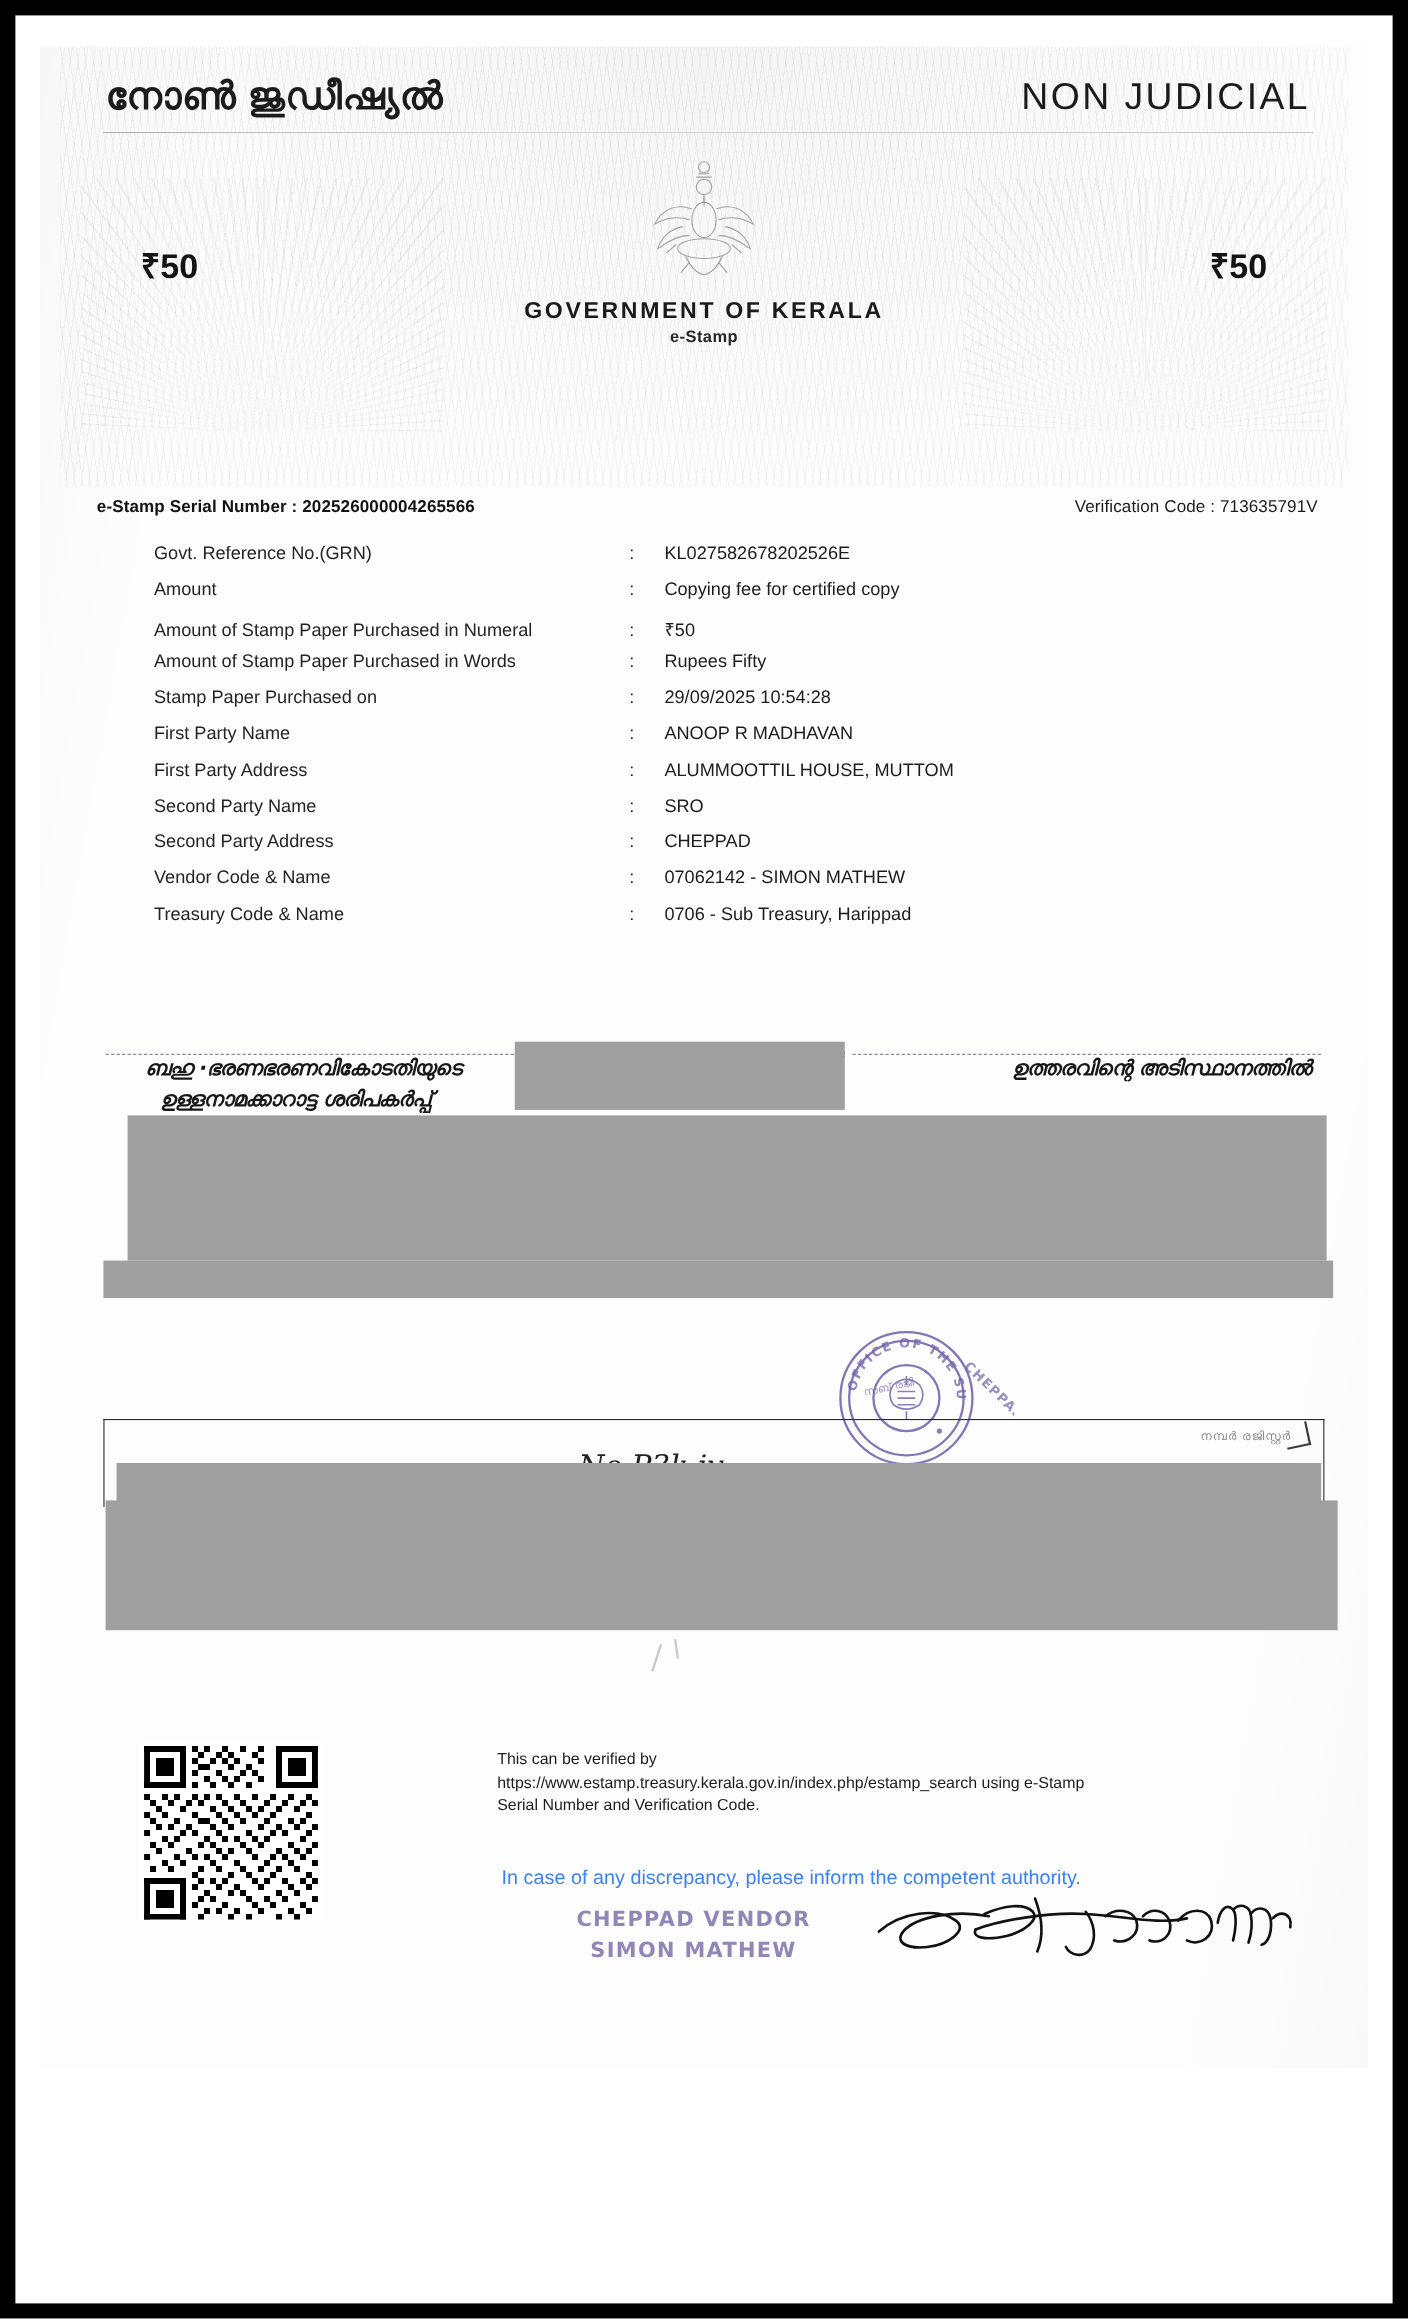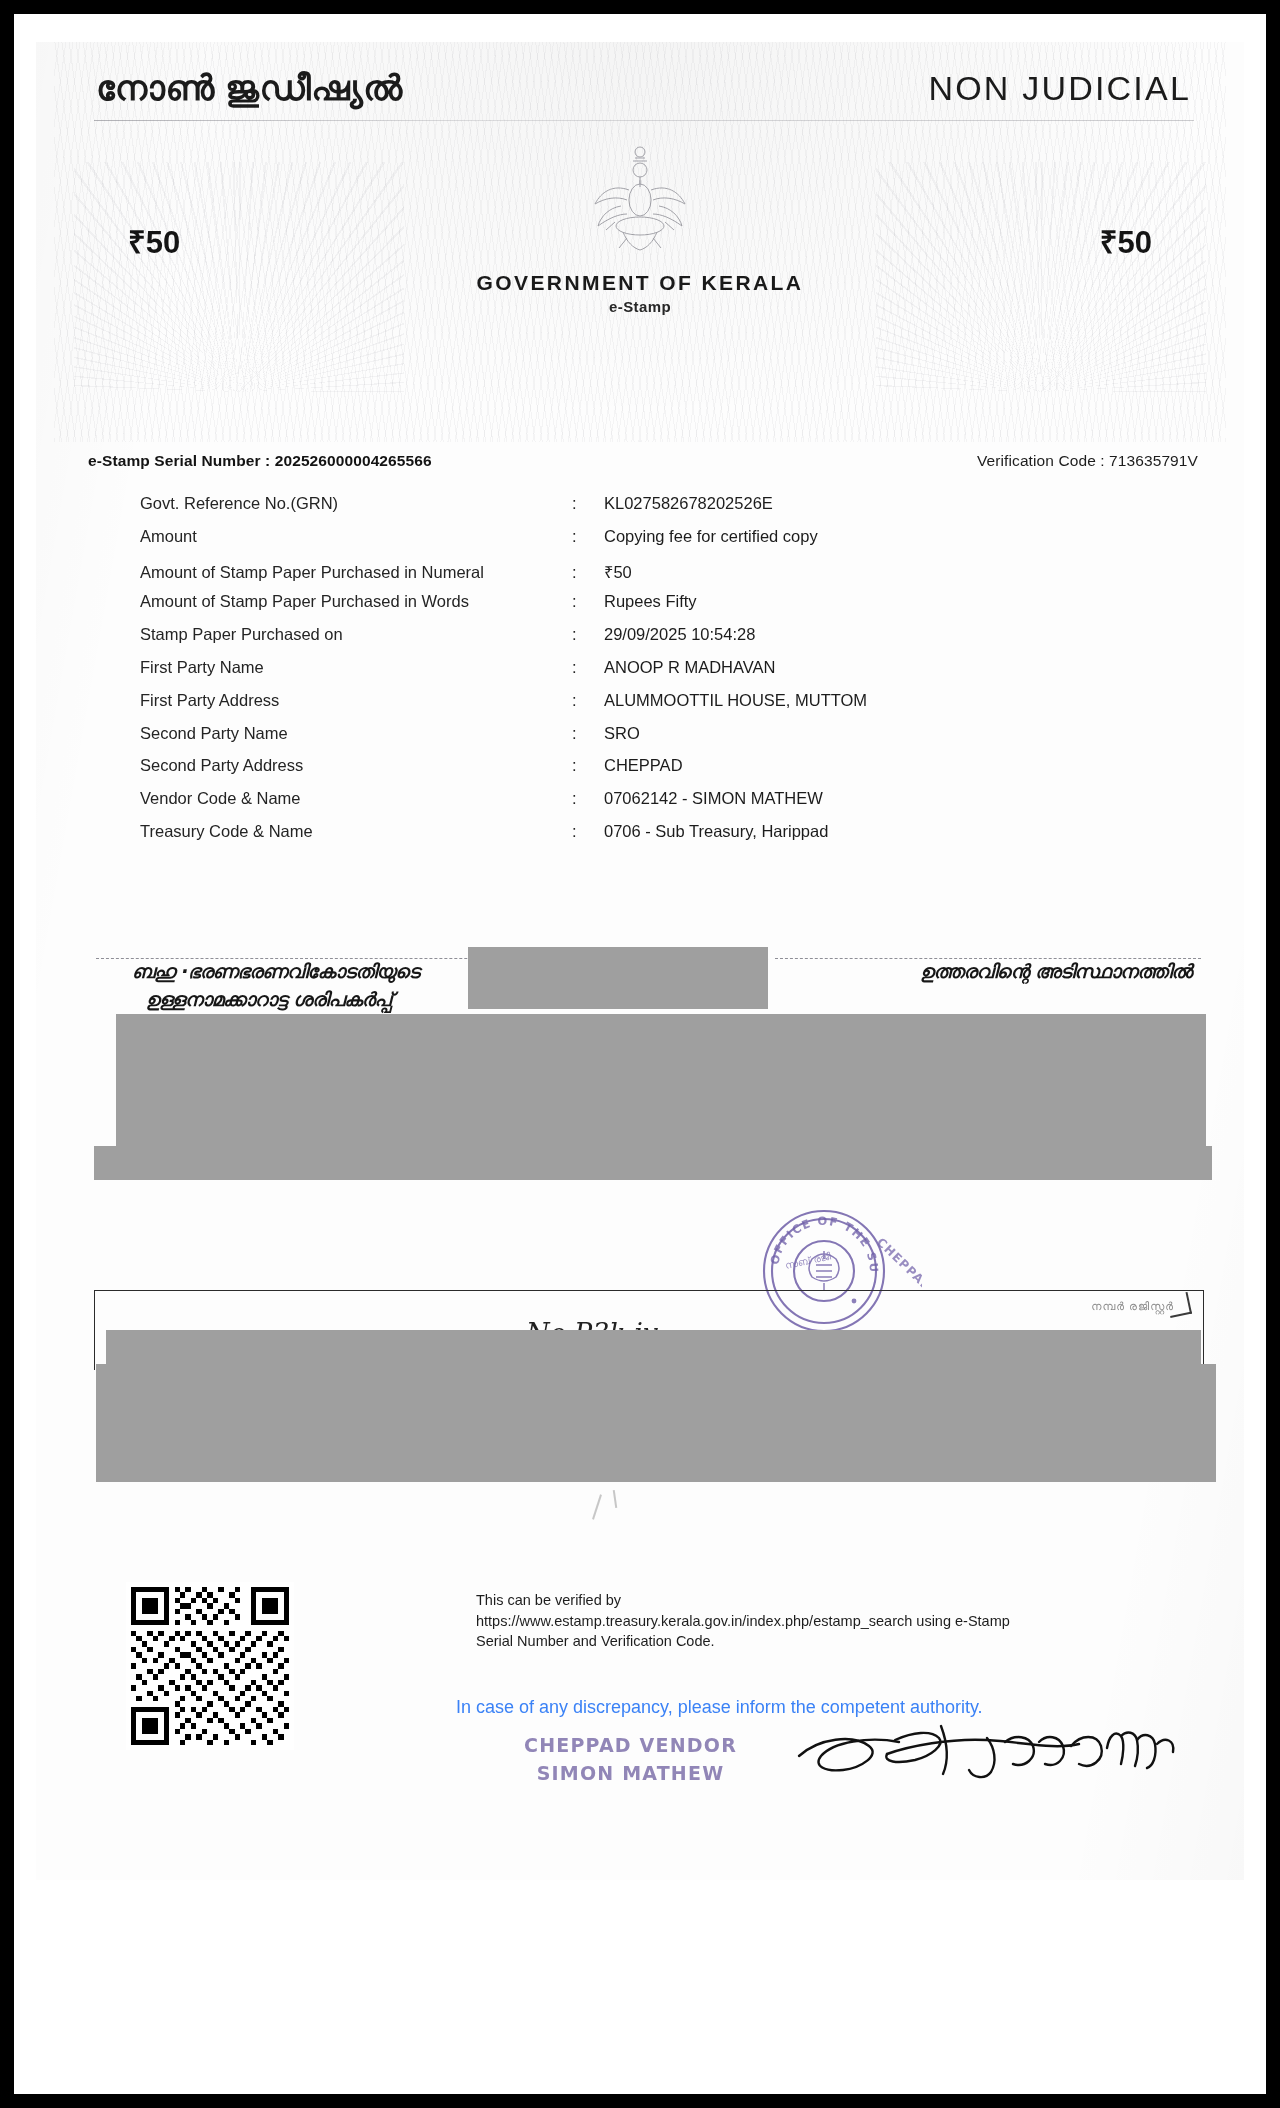--- a/index.html
+++ b/index.html
@@ -297,21 +297,21 @@
     left: 90px; top: 1540px;
     width: 168px; height: 168px;
     background: #ffffff;
     padding: 5px;
   }
   .qr canvas, .qr svg { display: block; }
 
   
   .verify-block {
     position: absolute;
-    left: 440px; top: 1548px;
+    left: 416px; top: 1548px;
     width: 720px;
     font-size: 14.5px;
     color: #1d1d1d;
     line-height: 1.42;
   }
   .verify-url { word-break: break-all; }
   .discrepancy {
     position: absolute;
     left: 420px; top: 1655px;
     font-size: 18px;

